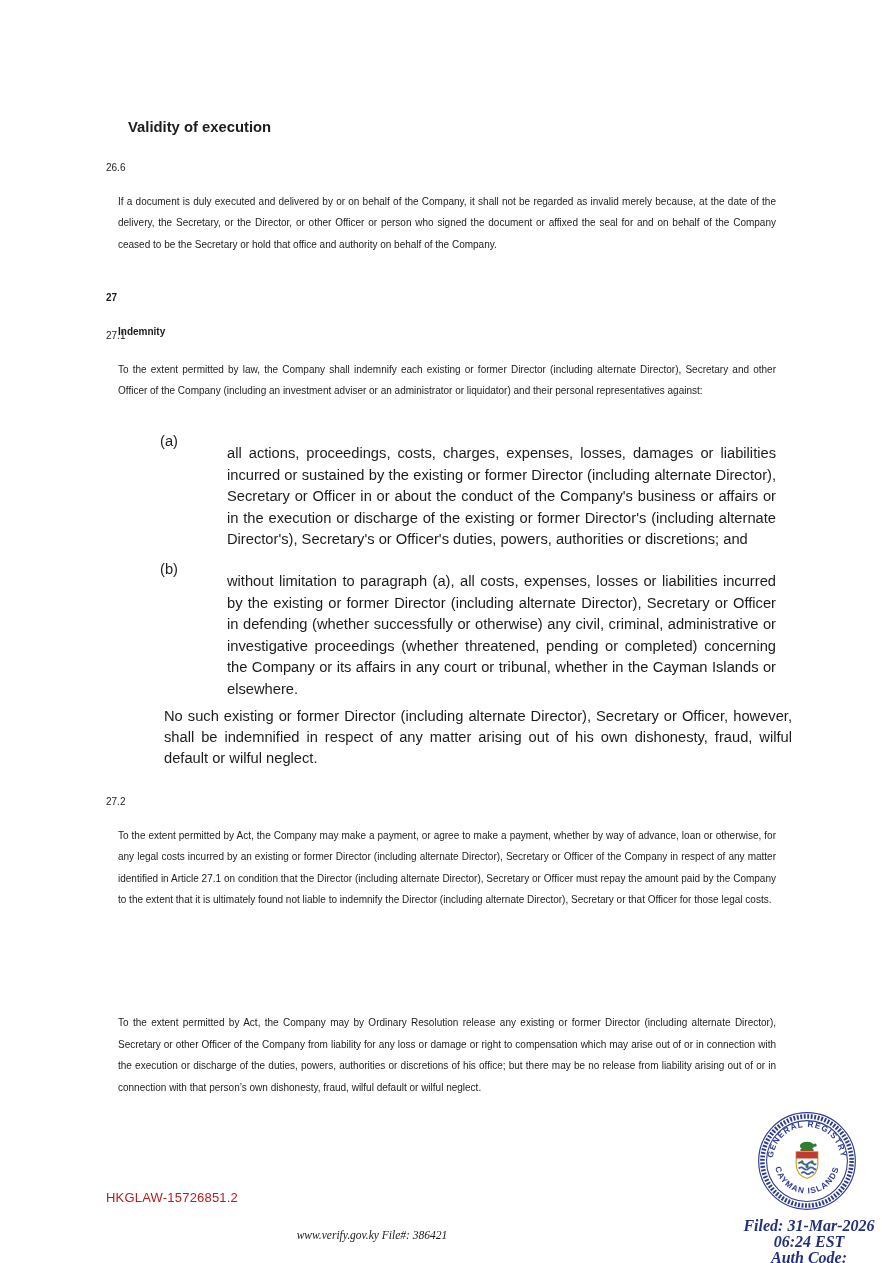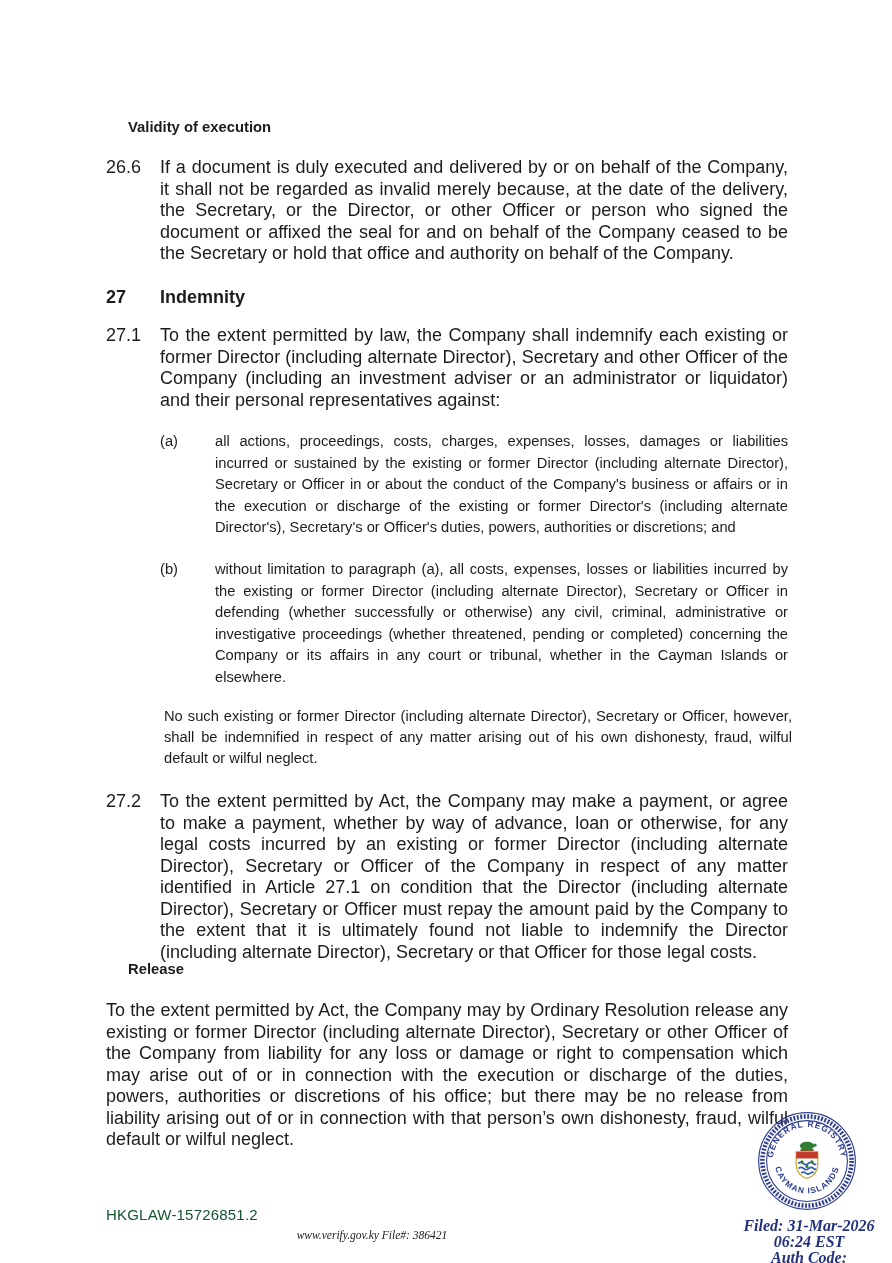--- a/index.html
+++ b/index.html
@@ -13,40 +13,40 @@
   }
   .page { position: absolute; inset: 0; background: #ffffff; }
 
   
   .heading {
     position: absolute; left: 106px; width: 682px;
     font-weight: bold; font-size: 14.8px; line-height: 21.5px; margin-left: 22px;
   }
   .clause {
     position: absolute; left: 106px; width: 682px;
-    display: flex; font-size: 18px; line-height: 21.5px;
+    display: flex; font-size: 10px; line-height: 21.5px; flex-direction: column;
   }
   .clause .num { width: 54px; flex: none; }
   .clause.bold { font-weight: bold; }
-  .clause .body { flex: 1; text-align: justify; margin: 0; }
+  .clause .body { flex: 1; text-align: justify; margin: 12px; }
   .subclause {
     position: absolute; left: 160px; width: 628px;
     display: flex; font-size: 14.7px; line-height: 21.5px;
   }
   .subclause .label { width: 55px; flex: none; }
-  .subclause .body { flex: 1; text-align: justify; margin: 0; }
+  .subclause .body { flex: 1; text-align: justify; margin: 12px; }
   .continuation {
     position: absolute; left: 164px; width: 628px;
     font-size: 14.7px; line-height: 21px; text-align: justify;
   }
 
   
   .doc-ref {
     position: absolute; left: 106px; top: 1190px;
-    font-size: 15px; color: #14532d; letter-spacing: 0.2px; margin-top: 16px;
+    font-size: 13px; color: #b91c1c; letter-spacing: 0.2px;
   }
   .verify-line {
     position: absolute; left: 0; top: 1229px; width: 744px;
     text-align: center;
     font-family: "Liberation Serif", serif;
     font-style: italic; font-size: 11.5px; color: #1a1a1a;
   }
   .filed-block {
     position: absolute; left: 725px; top: 1218px; width: 168px;
     text-align: center;
@@ -95,21 +95,20 @@
     <p class="body">without limitation to paragraph (a), all costs, expenses, losses or liabilities incurred by the existing or former Director (including alternate Director), Secretary or Officer in defending (whether successfully or otherwise) any civil, criminal, administrative or investigative proceedings (whether threatened, pending or completed) concerning the Company or its affairs in any court or tribunal, whether in the Cayman Islands or elsewhere.</p>
   </div>
 
   <div class="continuation" style="top:706px">No such existing or former Director (including alternate Director), Secretary or Officer, however, shall be indemnified in respect of any matter arising out of his own dishonesty, fraud, wilful default or wilful neglect.</div>
 
   <div class="clause" style="top:791px">
     <span class="num">27.2</span>
     <p class="body">To the extent permitted by Act, the Company may make a payment, or agree to make a payment, whether by way of advance, loan or otherwise, for any legal costs incurred by an existing or former Director (including alternate Director), Secretary or Officer of the Company in respect of any matter identified in Article 27.1 on condition that the Director (including alternate Director), Secretary or Officer must repay the amount paid by the Company to the extent that it is ultimately found not liable to indemnify the Director (including alternate Director), Secretary or that Officer for those legal costs.</p>
   </div>
 
-  <div class="heading" style="top:959px">Release</div>
 
   <div class="clause" style="top:1000px">
     <p class="body">To the extent permitted by Act, the Company may by Ordinary Resolution release any existing or former Director (including alternate Director), Secretary or other Officer of the Company from liability for any loss or damage or right to compensation which may arise out of or in connection with the execution or discharge of the duties, powers, authorities or discretions of his office; but there may be no release from liability arising out of or in connection with that person’s own dishonesty, fraud, wilful default or wilful neglect.</p>
   </div>
 
   <div class="doc-ref">HKGLAW-15726851.2</div>
 
   <div class="verify-line">www.verify.gov.ky File#: 386421</div>
 
   <div class="seal">

